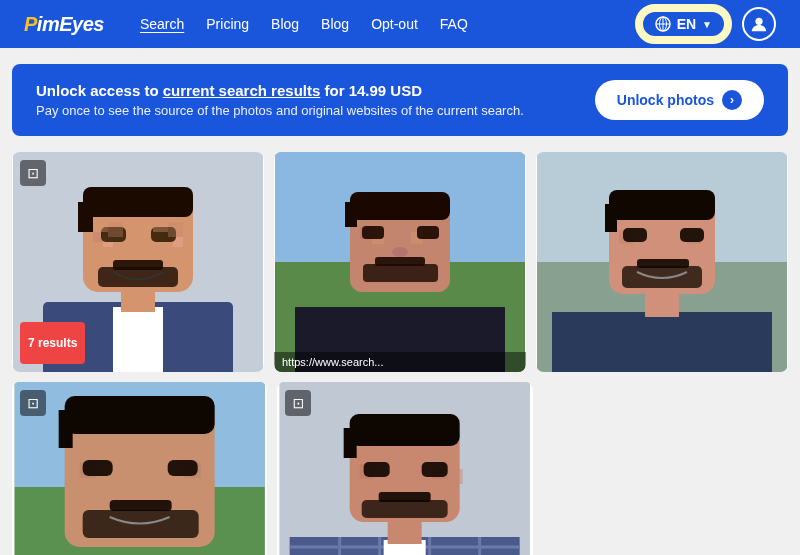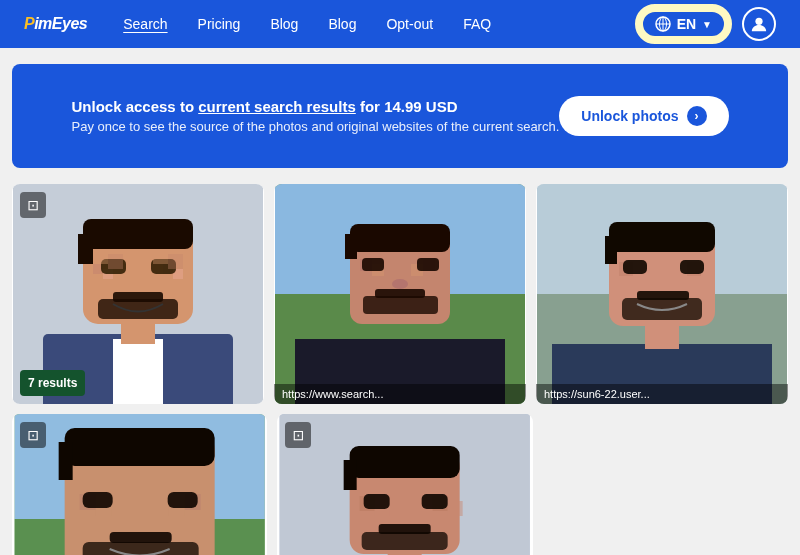--- a/index.html
+++ b/index.html
@@ -8,30 +8,30 @@
     
     nav {
       background: #1a56db;
       display: flex;
       align-items: center;
       padding: 0 24px;
       height: 48px;
     }
     .logo {
       color: white;
-      font-size: 16px;
+      font-size: 20px;
       font-weight: bold;
       font-style: italic;
       margin-right: 36px;
       letter-spacing: -0.5px;
     }
     .logo span { color: #fbbf24; }
     .nav-links {
       display: flex;
-      gap: 30px;
+      gap: 22px;
       flex: 1;
       text-align: right;
     }
     .nav-link {
       color: white;
       text-decoration: none;
       font-size: 14px;
       font-weight: 500;
       cursor: pointer;
     }
@@ -73,24 +73,24 @@
       justify-content: center;
       cursor: pointer;
       font-size: 18px;
     }
 
     
     .banner {
       background: #1a56db;
       margin: 0 12px;
       border-radius: 8px;
-      padding: 32px 24px;
-      display: flex;
-      align-items: center;
-      justify-content: center;
+      padding: 16px 24px;
+      display: flex;
+      align-items: center;
+      justify-content: space-between;
       margin-top: 16px;
       margin-bottom: 16px;
     }
     .banner-text {
       color: white;
     }
     .banner-text .title {
       font-size: 15px;
       font-weight: 600;
       margin-bottom: 4px;
@@ -169,24 +169,24 @@
       justify-content: center;
       color: white;
       font-size: 14px;
       z-index: 2;
     }
 
     .card-badge {
       position: absolute;
       bottom: 8px;
       left: 8px;
-      background: #14532d;
+      background: #ef4444;
       color: white;
       border-radius: 4px;
-      padding: 6px 8px;
+      padding: 14px 8px;
       font-size: 12px;
       font-weight: 600;
       z-index: 2;
     }
 
     .card-url {
       position: absolute;
       bottom: 0;
       left: 0;
       right: 0;
@@ -362,21 +362,20 @@
 
         <rect x="86" y="76" width="24" height="14" fill="#100800" rx="5" opacity="0.9"></rect>
         <rect x="143" y="76" width="24" height="14" fill="#100800" rx="5" opacity="0.9"></rect>
 
         <rect x="100" y="107" width="52" height="9" fill="#100800" rx="3" opacity="0.9"></rect>
 
         <rect x="85" y="114" width="80" height="22" fill="#100800" rx="5" opacity="0.75"></rect>
 
         <path d="M100 120 Q125 132 150 120" stroke="#888" stroke-width="2" fill="none"></path>
       </svg>
-      <div class="card-url">https://sun6-22.user...</div>
     </div>
   </div>
 
   <div class="grid-row2">
 
     <div class="card">
       <div class="card-img">
         <svg class="face-canvas" viewBox="0 0 250 220" xmlns="http://www.w3.org/2000/svg">
           <rect width="250" height="220" fill="#7aaa6a"></rect>
 

